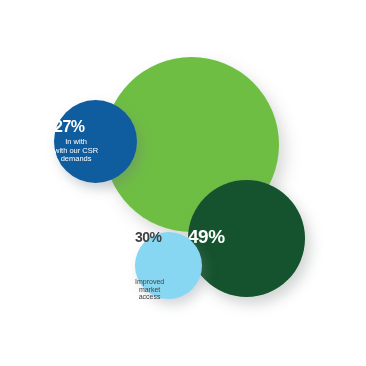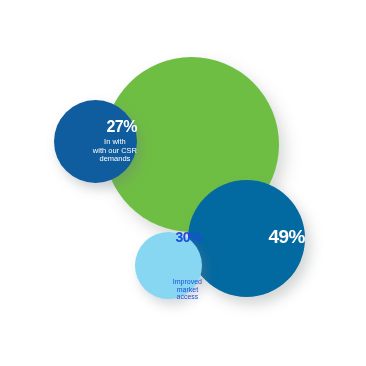--- a/index.html
+++ b/index.html
@@ -17,21 +17,21 @@
     position: relative;
     width: 366px;
     height: 366px;
     background: #ffffff;
   }
   .bubble {
     position: absolute;
     border-radius: 50%;
     display: flex;
     flex-direction: column;
-    align-items: flex-end;
+    align-items: flex-start;
     justify-content: center;
     text-align: center;
     color: #ffffff;
     box-sizing: border-box;
   }
   .bubble .pct {
     font-weight: bold;
     line-height: 1;
     letter-spacing: -0.5px;
     margin: 0;
@@ -115,34 +115,34 @@
   }
 </style>
 </head>
 <body style="background: rgb(255, 255, 255);">
 
 <div id="bubble-chart">
 
   <div class="bubble" id="bubble-client-demands" style="background: rgb(111, 190, 68); color: rgb(255, 255, 255);">
   </div>
 
-  <div class="bubble" id="bubble-competitive-advantage" style="background: #0369a1; color: rgb(255, 255, 255);">
+  <div class="bubble" id="bubble-competitive-advantage" style="background: #14532d; color: rgb(255, 255, 255);">
     <div class="pct">49%</div>
   </div>
 
   <div class="bubble" id="bubble-csr-strategy" style="background: rgb(15, 92, 158); color: rgb(255, 255, 255);">
     <div class="pct">27%</div>
     <div class="lbl">
       <div>In with</div>
       <div>with our CSR</div>
       <div>demands</div>
     </div>
   </div>
 
-  <div class="bubble" id="bubble-market-access" style="background: rgb(135, 214, 242); color: #1d4ed8; gap: 32px;">
+  <div class="bubble" id="bubble-market-access" style="background: rgb(135, 214, 242); color: #404040; gap: 32px;">
     <div class="pct">30%</div>
     <div class="lbl">
       <div>Improved</div>
       <div>market</div>
       <div>access</div>
     </div>
   </div>
 
 </div>
 

